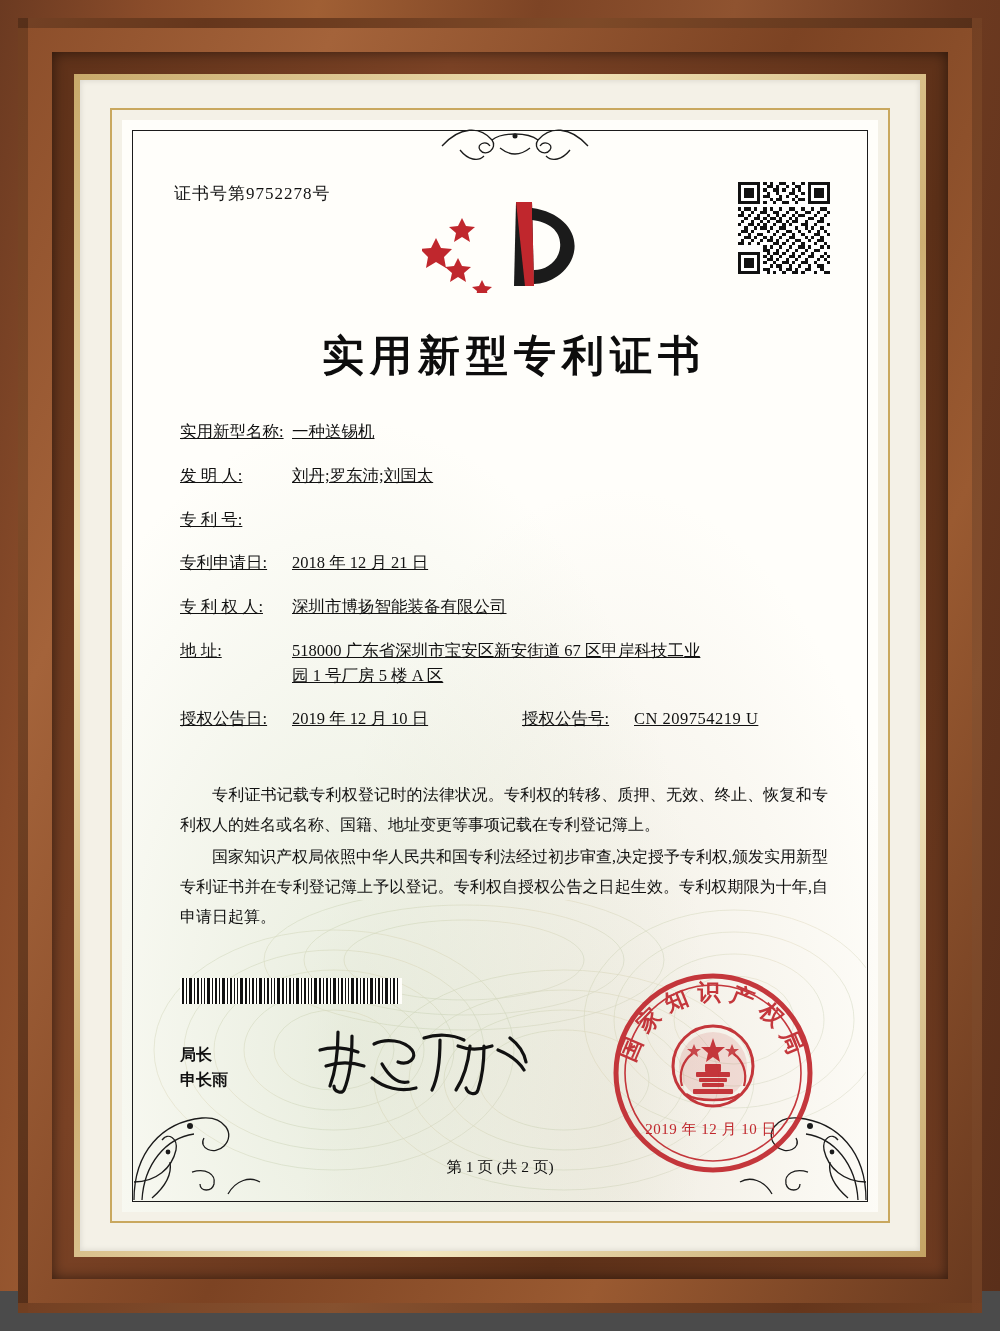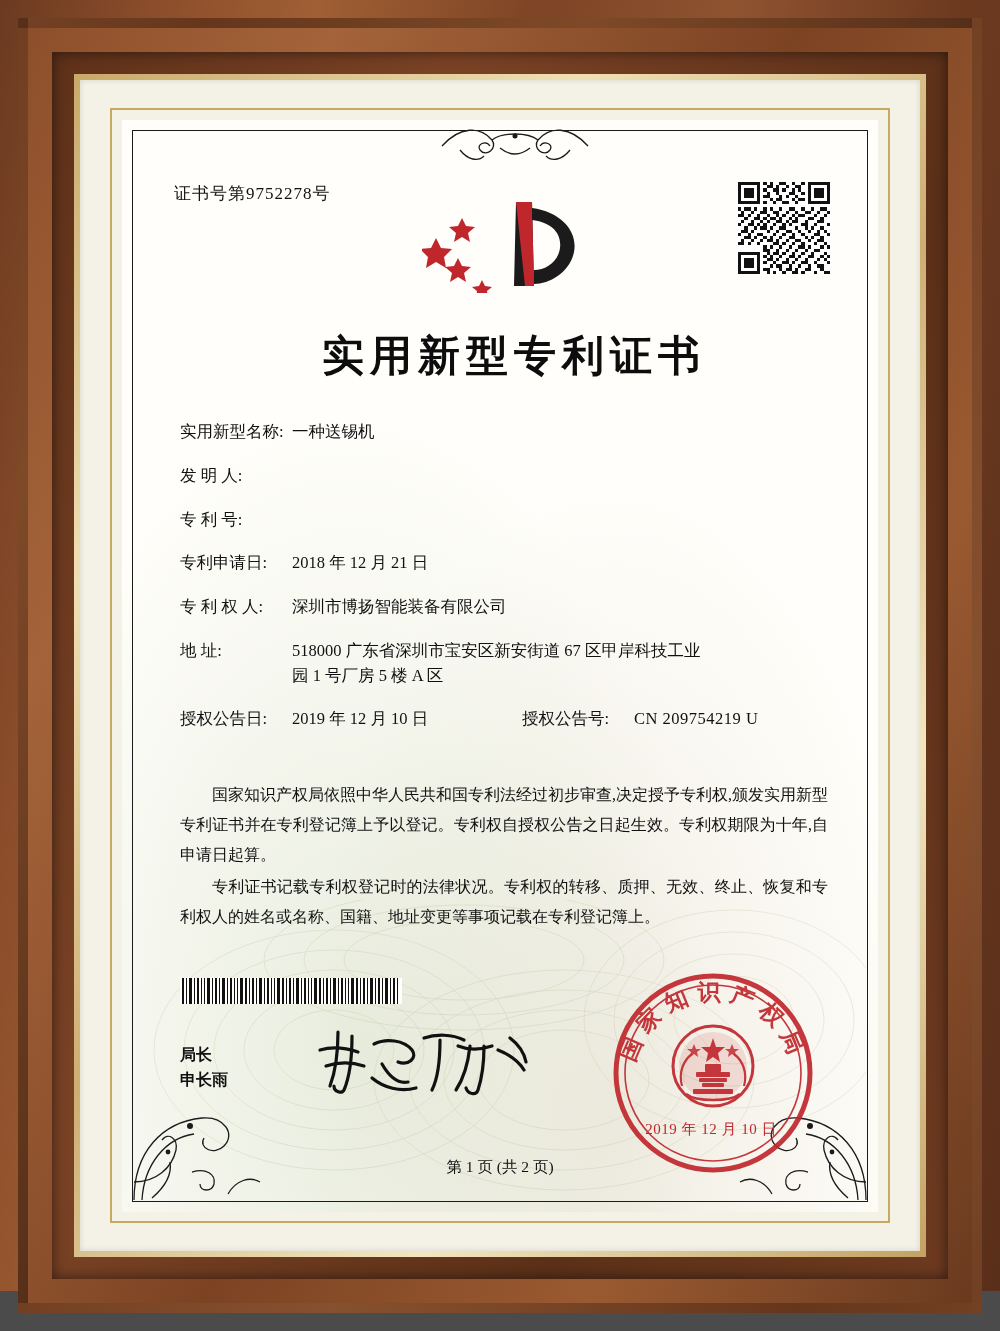--- a/index.html
+++ b/index.html
@@ -137,20 +137,21 @@
     left: 58px; top: 300px;
     width: 650px;
     font-size: 16.5px;
     color: #111;
     line-height: 1.5;
   }
   .frow {
     display: flex;
     align-items: flex-start;
     margin-bottom: 19px;
+    text-decoration: underline;
   }
   .flabel {
     width: 112px;
     flex: 0 0 112px;
     letter-spacing: 0px;
     white-space: nowrap;
   }
   .fvalue {
     flex: 1;
     white-space: pre-wrap;
@@ -544,20 +545,21 @@
 
     <div class="title">实用新型专利证书</div>
 
     <div class="fields">
       <div class="frow">
         <div class="flabel">实用新型名称:</div>
         <div class="fvalue">一种送锡机</div>
       </div>
       <div class="frow">
         <div class="flabel">发 明 人:</div>
+        <div class="fvalue">刘丹;罗东沛;刘国太</div>
       </div>
       <div class="frow">
         <div class="flabel">专 利 号:</div>
       </div>
       <div class="frow">
         <div class="flabel">专利申请日:</div>
         <div class="fvalue">2018 年 12 月 21 日</div>
       </div>
       <div class="frow">
         <div class="flabel">专 利 权 人:</div>
@@ -570,22 +572,22 @@
       </div>
       <div class="frow split">
         <div class="flabel">授权公告日:</div>
         <div class="fvalue" style="flex:0 0 200px;">2019 年 12 月 10 日</div>
         <div class="seg2-label">授权公告号:</div>
         <div class="fvalue mono">CN 209754219 U</div>
       </div>
     </div>
 
     <div class="body-text">
+      <p>专利证书记载专利权登记时的法律状况。专利权的转移、质押、无效、终止、恢复和专利权人的姓名或名称、国籍、地址变更等事项记载在专利登记簿上。</p>
       <p>国家知识产权局依照中华人民共和国专利法经过初步审查,决定授予专利权,颁发实用新型专利证书并在专利登记簿上予以登记。专利权自授权公告之日起生效。专利权期限为十年,自申请日起算。</p>
-      <p>专利证书记载专利权登记时的法律状况。专利权的转移、质押、无效、终止、恢复和专利权人的姓名或名称、国籍、地址变更等事项记载在专利登记簿上。</p>
     </div>
 
     <svg class="barcode" viewBox="0 0 222 26" shape-rendering="crispEdges">
       <rect width="222" height="26" fill="#fffefa"></rect>
       <g fill="#111">
         <rect x="2" y="0" width="2" height="26"></rect>
           <rect x="6" y="0" width="1" height="26"></rect>
         <rect x="9" y="0" width="3" height="26"></rect>
           <rect x="14" y="0" width="1" height="26"></rect>
         <rect x="17" y="0" width="2" height="26"></rect>

